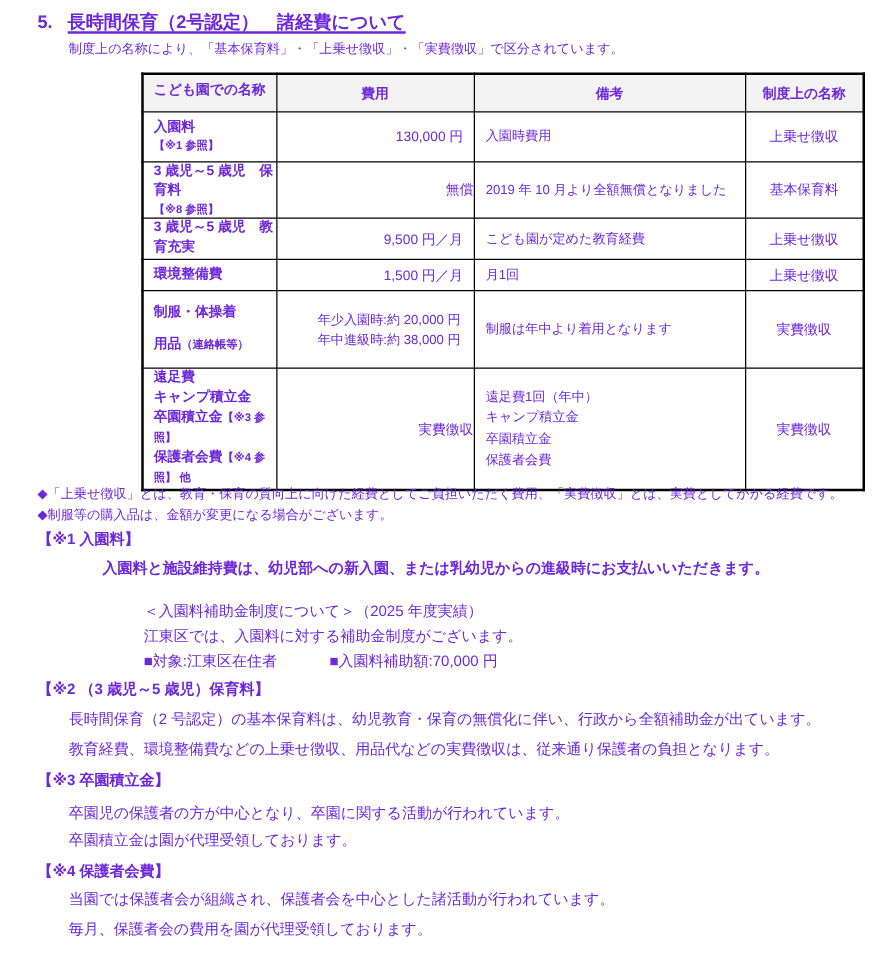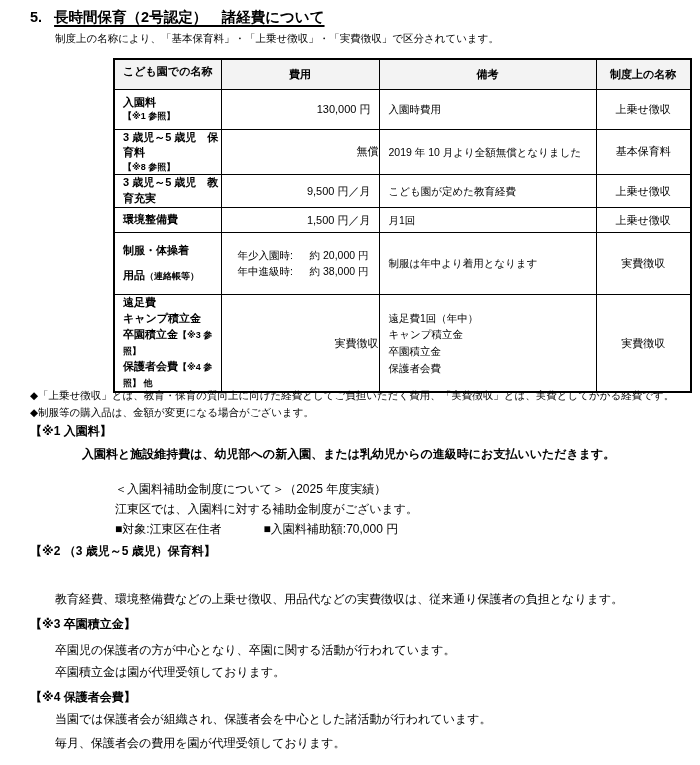--- a/index.html
+++ b/index.html
@@ -1,38 +1,38 @@
 <!DOCTYPE html>
 <html><head>
 <meta charset="utf-8">
 <style>
   * { margin:0; padding:0; box-sizing:border-box; }
   html,body { background:#fff; }
   .page {
     position:relative; width:700px; height:765px; background:#ffffff;
-    font-family:"Liberation Sans","DejaVu Sans",sans-serif; color:#000000;
+    font-family:"Liberation Sans","DejaVu Sans",sans-serif; color:#6d28d9;
     overflow:hidden;
   }
   
   .title-row { position:absolute; top:8px; left:30px; font-size:14.5px; font-weight:bold; white-space:nowrap; }
   .title-num { display:inline-block; margin-right:12px; }
   .title-text { text-decoration:underline; text-decoration-thickness:1.5px; text-underline-offset:3px; }
   .subtitle { position:absolute; top:32px; left:55px; font-size:10.5px; white-space:nowrap; }
 
   
   table.fees { position:absolute; top:58px; left:113px; width:577px; border-collapse:collapse; table-layout:fixed; border:2px solid #000; }
   table.fees td, table.fees th { border:1px solid #000; vertical-align:middle; overflow:hidden; }
   th { background:#f3f3f3; font-size:11px; font-weight:bold; text-align:center; }
   th.h-name { vertical-align:bottom; padding-bottom:5px; }
   .c-name { font-size:11px; font-weight:bold; text-align:left; padding-left:8px; line-height:1.45; }
   .ref { font-size:9px; font-weight:bold; }
   .ref-inline { font-size:9px; font-weight:bold; }
   .c-fee { font-size:11px; text-align:right; padding-right:8px; }
   .c-fee.center { text-align:right; padding-right:0; }
-  .fee-line { display:flex; justify-content:space-between; padding:1px 10px 1px 16px; font-size:10.5px; }
+  .fee-line { display:flex; justify-content:flex-end; padding:1px 10px 1px 16px; font-size:10.5px; }
   .c-remark { font-size:10.5px; text-align:left; padding-left:9px; line-height:1.6; }
   .c-cat { font-size:11px; text-align:center; }
   .name2 { margin-top:9px; }
 
   
   .notes { position:absolute; top:387px; left:30px; width:662px; font-size:10.5px; line-height:1.65; }
   .note-item { white-space:nowrap; }
 
   
   .sec-heading { position:absolute; left:30px; font-size:12px; font-weight:bold; white-space:nowrap; }
@@ -150,20 +150,21 @@
   <div class="subsidy">
     <div>＜入園料補助金制度について＞（2025 年度実績）</div>
     <div>江東区では、入園料に対する補助金制度がございます。</div>
     <div class="subsidy-row3">
       <span><span>■</span><span>対象:江東区在住者</span></span>
       <span class="subsidy-amount"><span>■</span><span>入園料補助額:70,000 円</span></span>
     </div>
   </div>
 
   <div class="sec-heading" style="top:543px">【※2 （3 歳児～5 歳児）保育料】</div>
+  <div class="sec-line" style="top:567px">長時間保育（2 号認定）の基本保育料は、幼児教育・保育の無償化に伴い、行政から全額補助金が出ています。</div>
   <div class="sec-line" style="top:591px">教育経費、環境整備費などの上乗せ徴収、用品代などの実費徴収は、従来通り保護者の負担となります。</div>
 
   <div class="sec-heading" style="top:616px">【※3 卒園積立金】</div>
   <div class="sec-line" style="top:642px">卒園児の保護者の方が中心となり、卒園に関する活動が行われています。</div>
   <div class="sec-line" style="top:664px">卒園積立金は園が代理受領しております。</div>
 
   <div class="sec-heading" style="top:689px">【※4 保護者会費】</div>
   <div class="sec-line" style="top:711px">当園では保護者会が組織され、保護者会を中心とした諸活動が行われています。</div>
   <div class="sec-line" style="top:735px">毎月、保護者会の費用を園が代理受領しております。</div>
 

